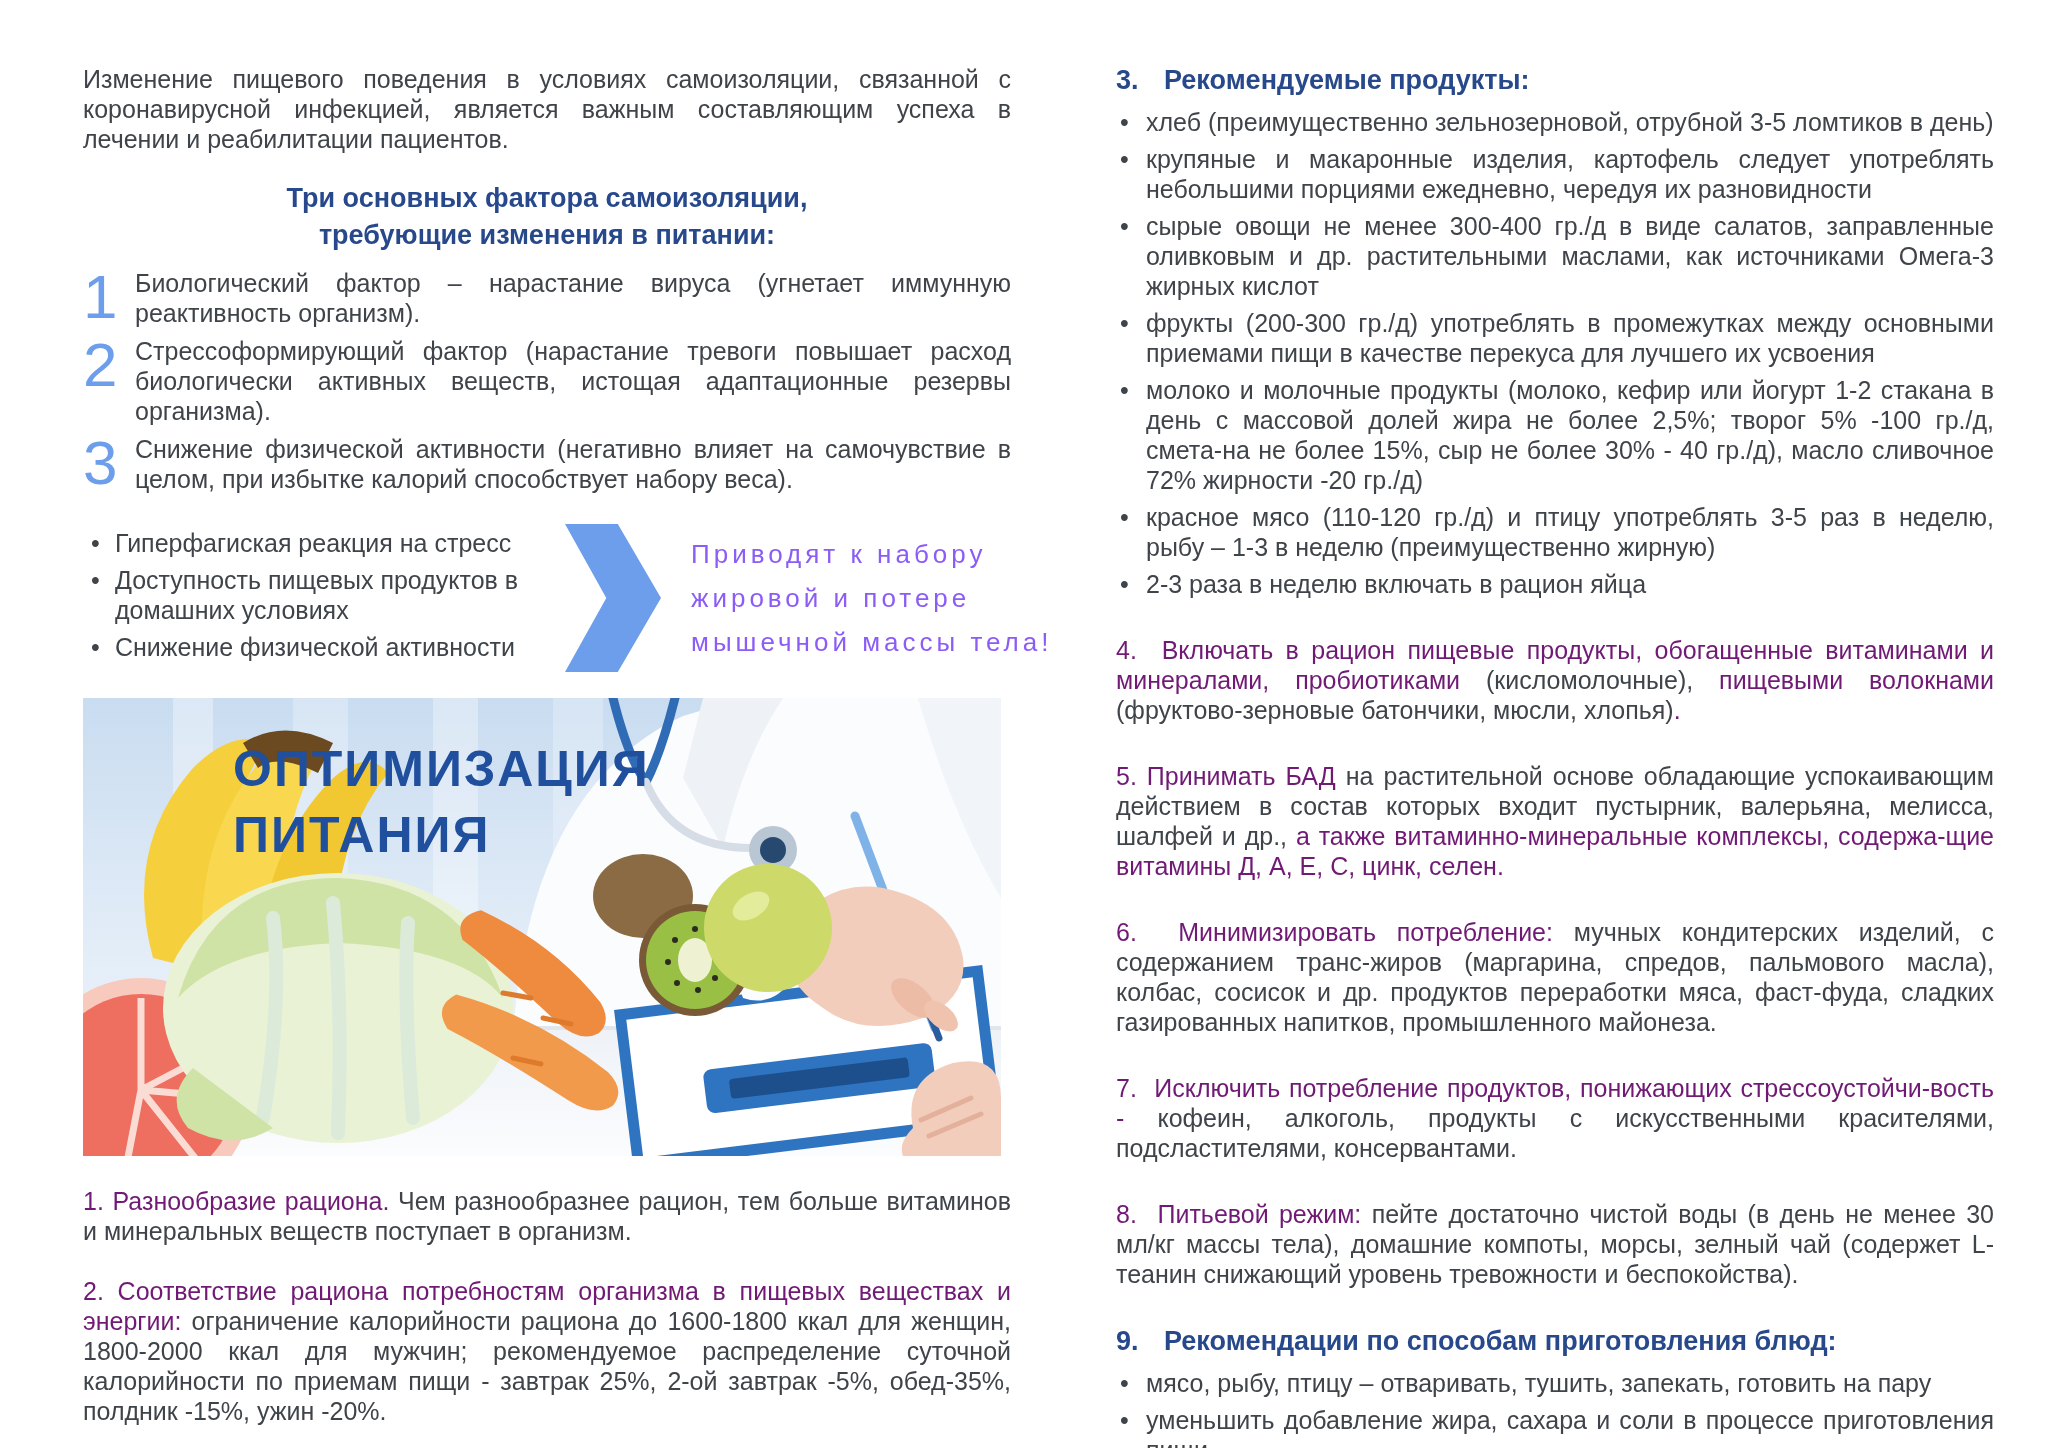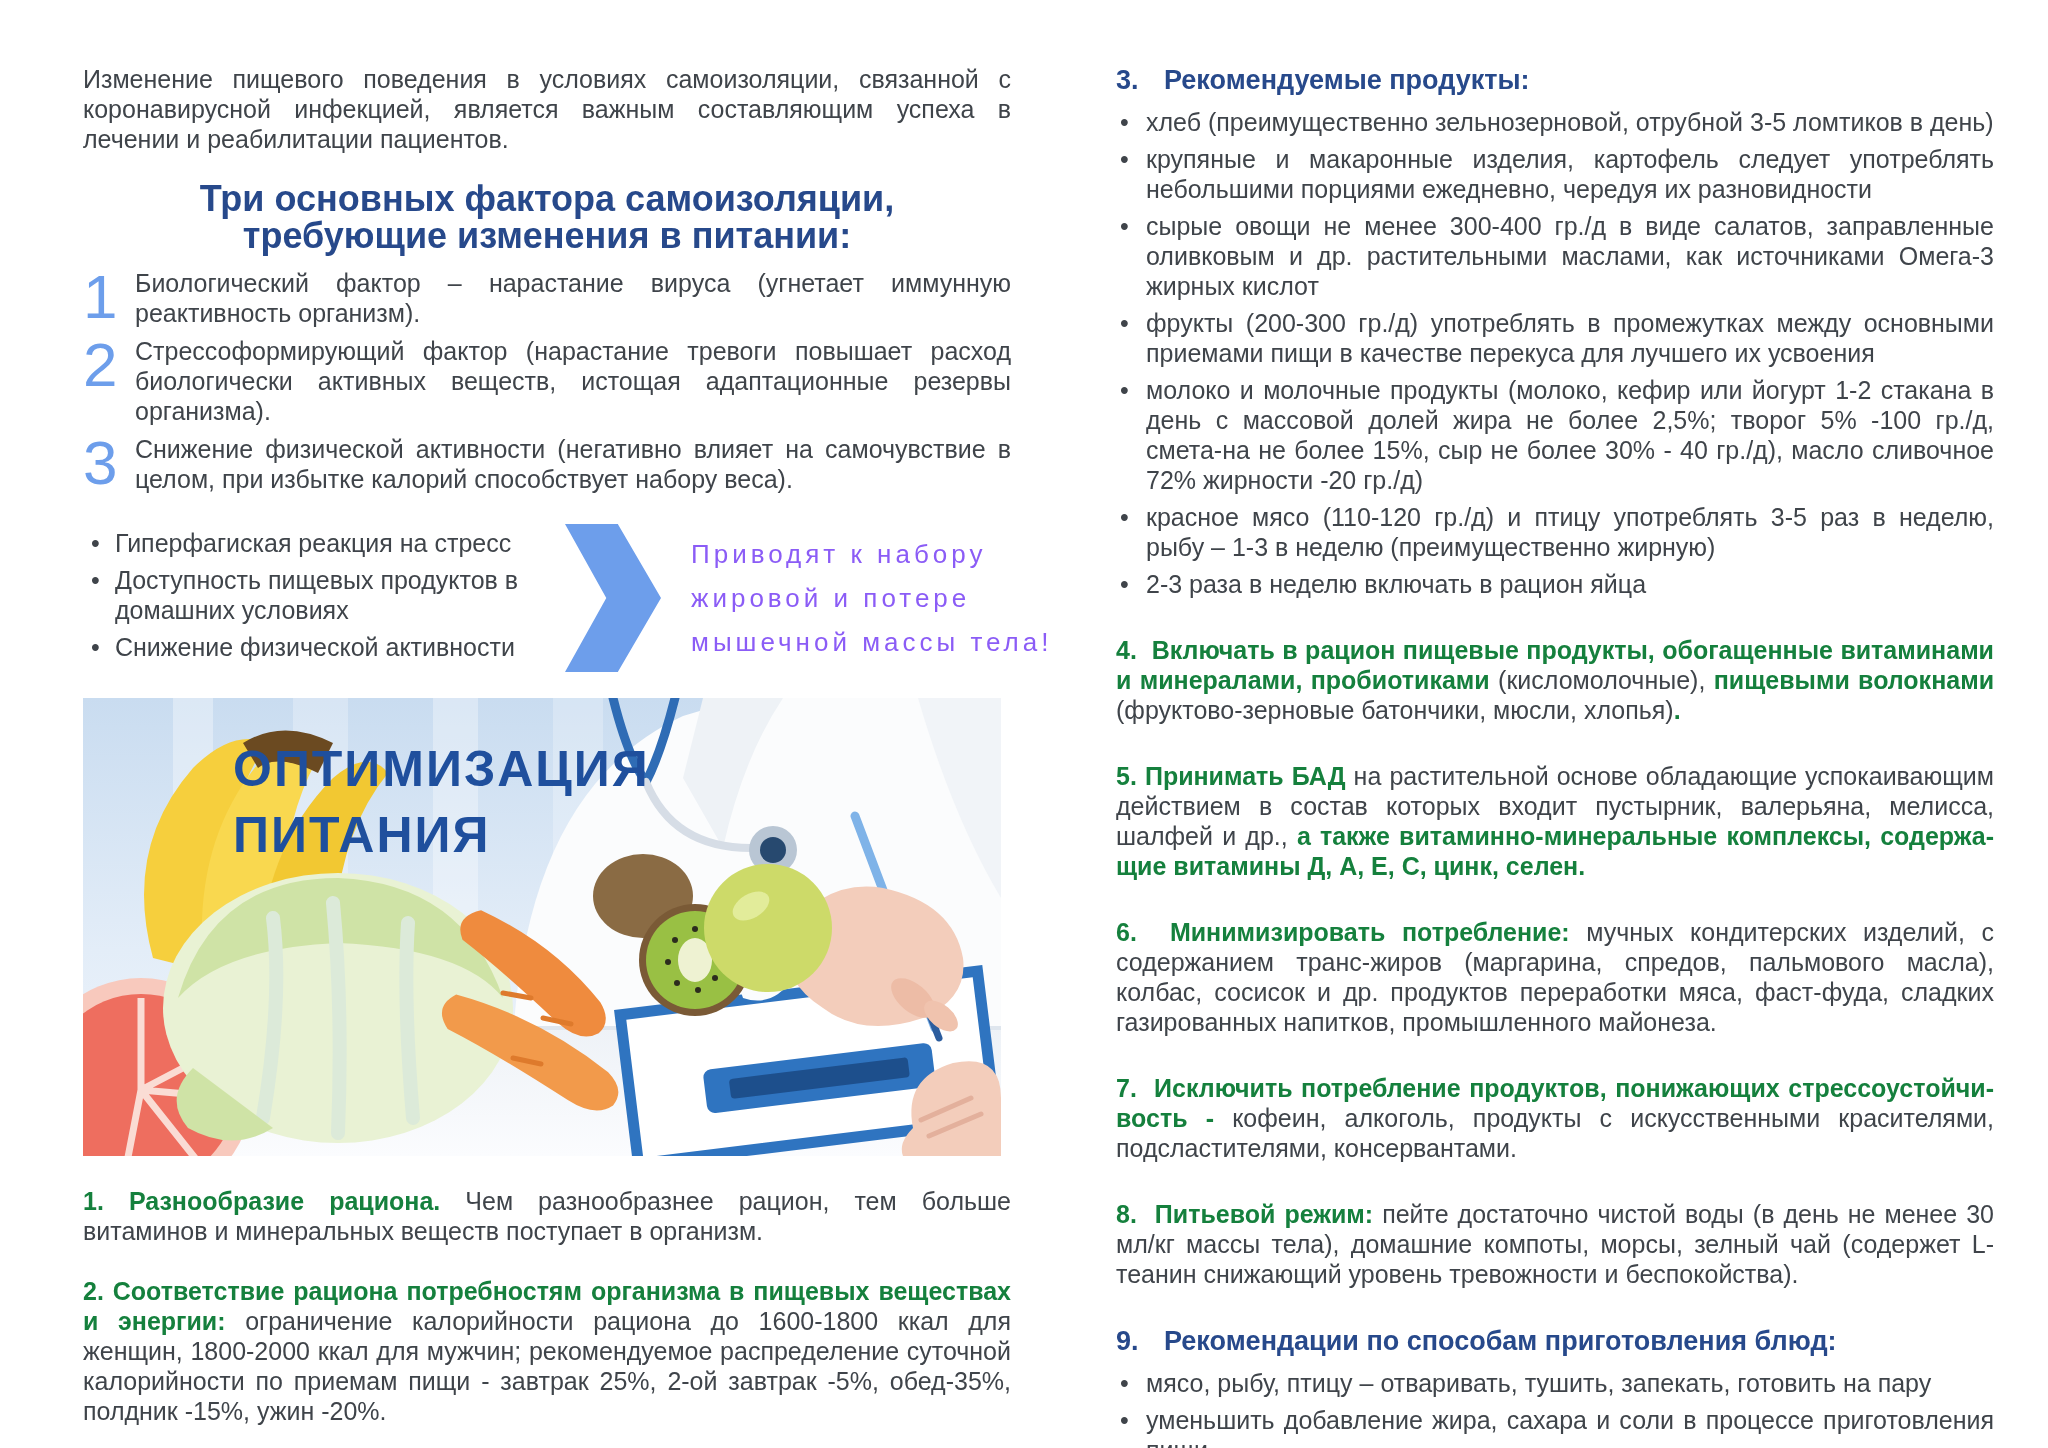--- a/index.html
+++ b/index.html
@@ -8,25 +8,25 @@
     width:2048px;height:1448px;
     background:#ffffff;
     overflow:hidden;
     font-family:"Liberation Sans","DejaVu Sans",sans-serif;
     color:#3f444a;
     font-size:25px;line-height:30px;
   }
   .col-left{position:absolute;left:83px;top:64px;width:928px;}
   .col-right{position:absolute;left:1116px;top:64px;width:878px;}
   .just{text-align:justify;}
-  .b{color:#15803d;font-weight:700;}
+  .b{color:#701a75;font-weight:400;}
   .intro{margin:0 0 26px 0;}
   .factors-title{
     text-align:center;color:#27498b;font-weight:700;
-    font-size:36px;line-height:37px;margin:0 0 14px 0;
+    font-size:27px;line-height:37px;margin:0 0 14px 0;
   }
   .factor{display:flex;margin-bottom:8px;}
   .factor-num{
     flex:0 0 52px;color:#6d9eeb;font-size:62px;line-height:58px;
     font-weight:400;text-align:left;
   }
   .factor-text{flex:1;text-align:justify;}
   .stress-row{display:flex;align-items:center;margin-top:30px;gap:30px;}
   .stress-list{flex:0 0 452px;list-style:none;margin:0;padding:0;}
   .stress-list li{position:relative;padding-left:32px;margin-bottom:7px;}

